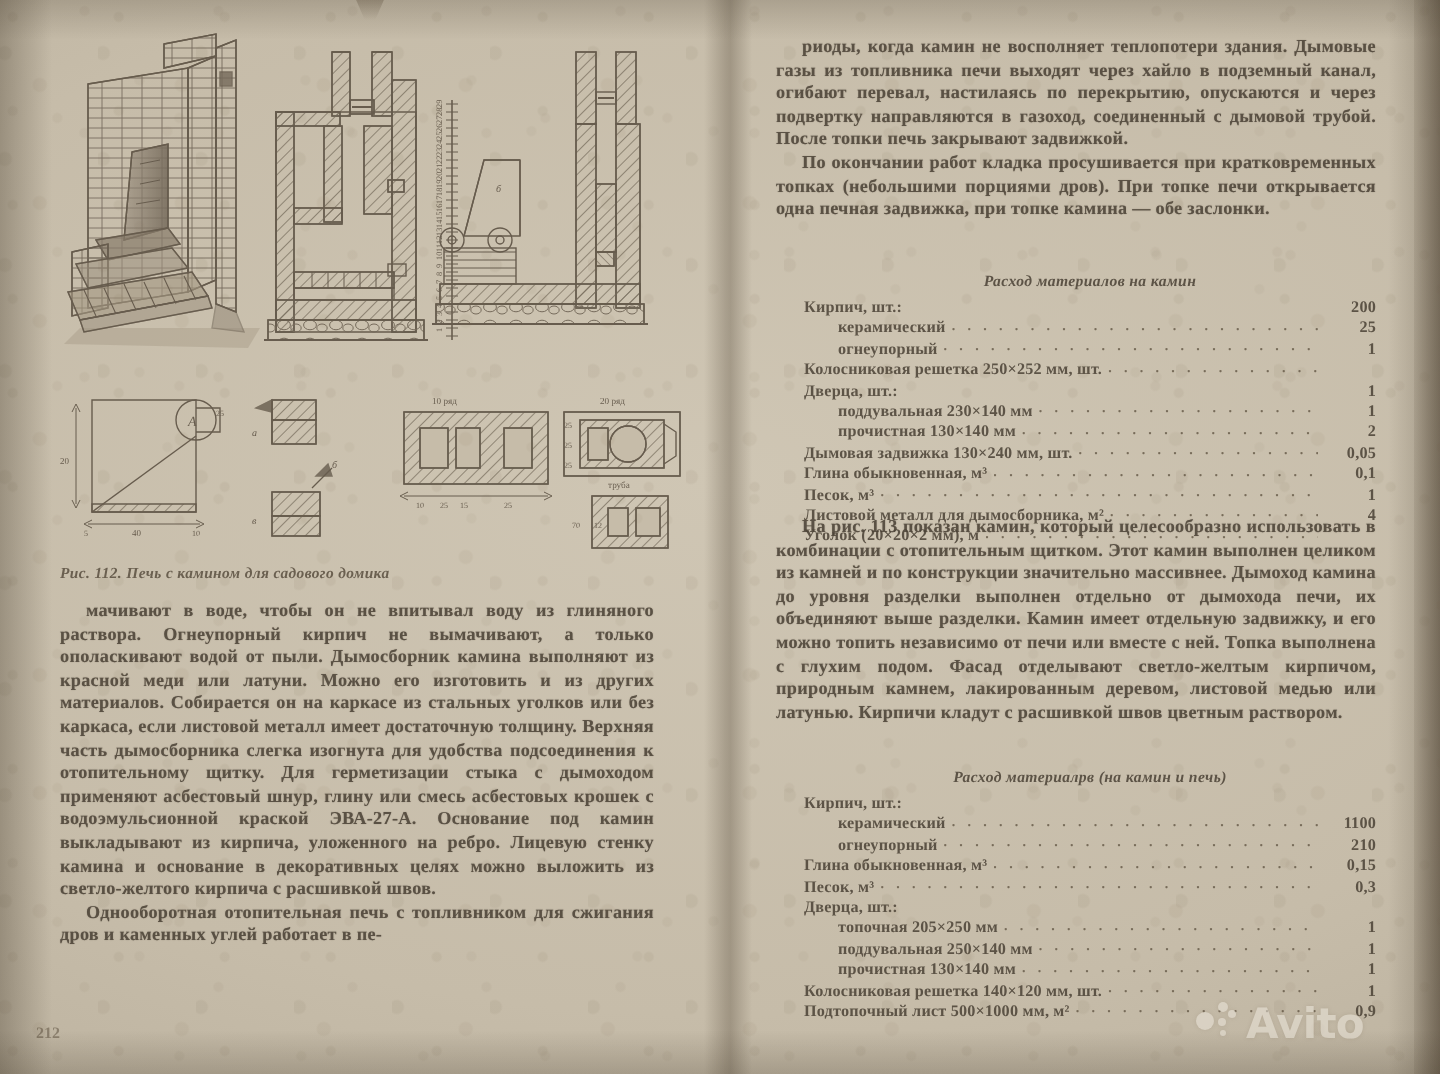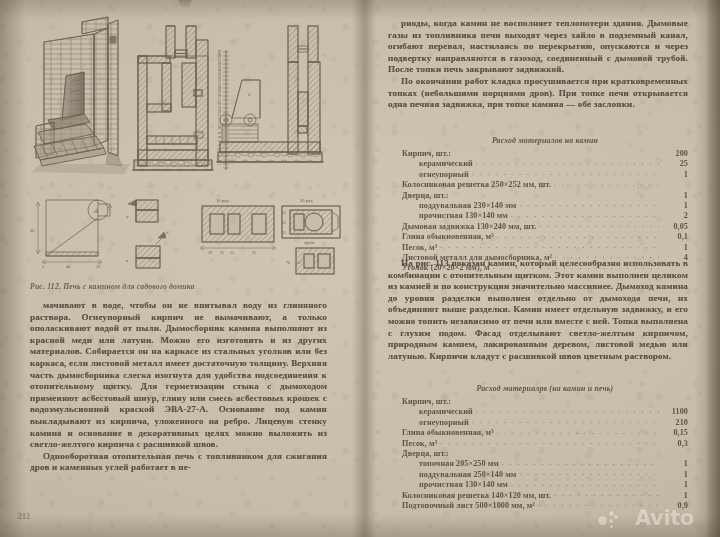--- a/index.html
+++ b/index.html
@@ -146,21 +146,21 @@
 
   
   #figure { position: absolute; left: 26px; top: 14px; width: 318px; height: 262px; }
   .fig-svg { position: absolute; left: 0; top: 0; }
 
   
   #watermark {
     position: absolute;
     left: 598px; top: 500px;
     width: 116px; height: 30px;
-    display: flex; align-items: flex-end; gap: 15px;
+    display: flex; align-items: flex-start; gap: 3px;
     opacity: .5;
   }
   #watermark .wm-text {
     font-family: "DejaVu Sans", sans-serif;
     font-size: 21px;
     font-weight: 700;
     color: #efeae0;
     letter-spacing: -.4px;
     text-shadow: 0 0 2px rgba(120,105,85,.4);
   }

